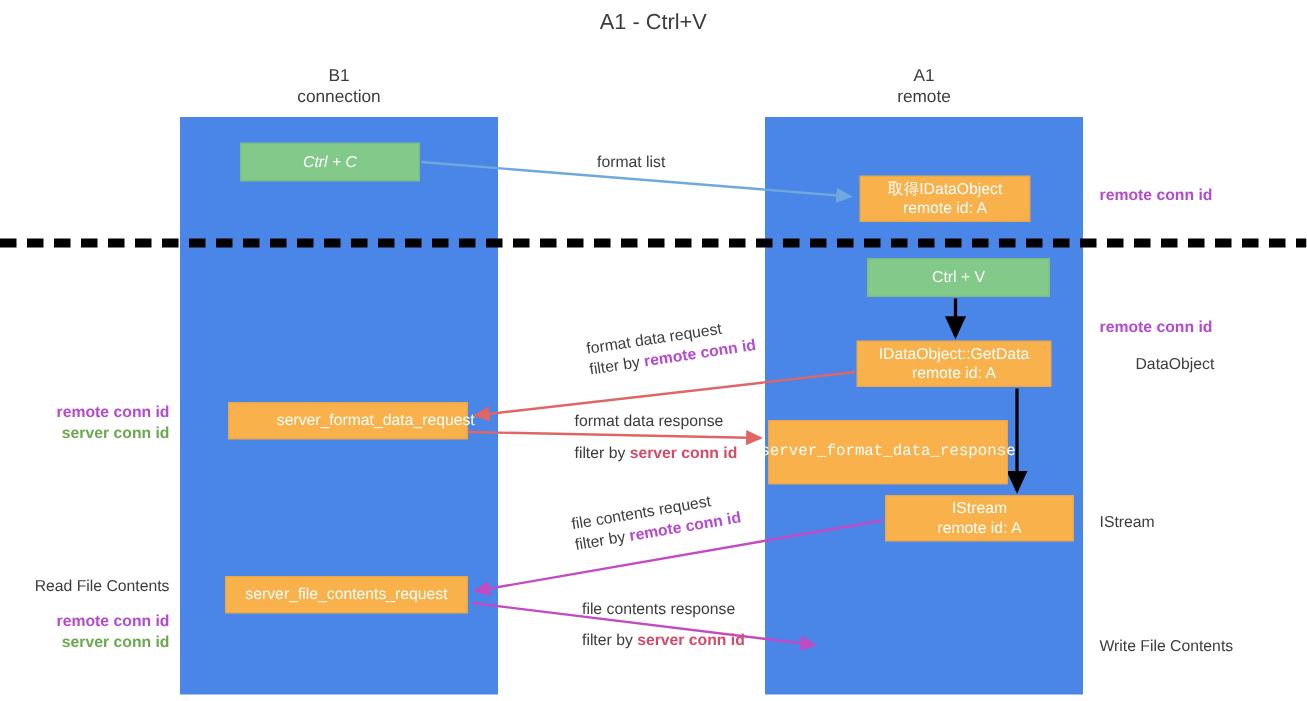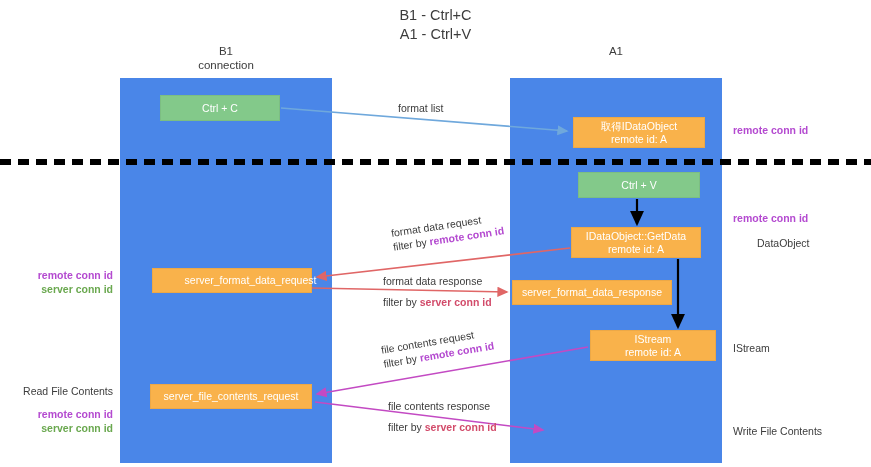--- a/index.html
+++ b/index.html
@@ -31,26 +31,26 @@
   .node{
     position:absolute;box-sizing:border-box;
     display:flex;flex-direction:column;align-items:center;justify-content:center;
     color:#ffffff;font-size:10.5px;line-height:13px;text-align:center;
     border:1px solid rgba(0,0,0,0.05);
   }
   .node.green{background:#83c98a;}
   .node.orange{background:#f9b24b;}
   .node .l2{font-size:10.5px;}
 
-  .n-ctrlc{left:160px;top:95px;width:120px;height:26px;}
-  .n-getido{left:573px;top:117px;width:132px;height:31px;}
+  .n-ctrlc{left:160px;top:95px;width:120px;height:26px;font-style:italic;}
+  .n-getido{left:573px;top:117px;width:114px;height:31px;}
   .n-ctrlv{left:578px;top:172px;width:122px;height:26px;}
   .n-getdata{left:571px;top:227px;width:130px;height:31px;}
   .n-sfdreq{left:152px;top:268px;width:160px;height:25px;padding-left:37px;}
-  .n-sfdresp{left:512px;top:280px;width:160px;height:25px;}
+  .n-sfdresp{left:512px;top:280px;width:160px;height:43px;font-family:Liberation Mono, monospace;}
   .n-istream{left:590px;top:330px;width:126px;height:31px;}
   .n-sfcreq{left:150px;top:384px;width:162px;height:25px;}
   .n-sfcresp{left:548px;top:417px;width:160px;height:25px;}
 
   .elabel{position:absolute;font-size:10.5px;line-height:14px;color:#3c3c3c;white-space:nowrap;}
   .elabel .remote{color:#b44ad0;font-weight:bold;}
   .elabel .server{color:#d24b6a;font-weight:bold;}
   .rot-up{transform:rotate(-8.5deg);transform-origin:left top;}
   .rot-up2{transform:rotate(-9.5deg);transform-origin:left top;}
 
@@ -60,30 +60,30 @@
   .side .plain{color:#3c3c3c;}
   .side.right{text-align:left;}
   .side.left{text-align:right;}
 </style>
 </head>
 <body>
 
 <div id="stage">
 
   <div class="title">
-    <div>B1 - Ctrl+C</div>
     <div>A1 - Ctrl+V</div>
   </div>
 
   <div class="colhead colhead-b1">
     <div>B1</div>
     <div>connection</div>
   </div>
   <div class="colhead colhead-a1">
     <div>A1</div>
+    <div>remote</div>
   </div>
 
   <div class="lane lane-b1"></div>
   <div class="lane lane-a1"></div>
 
   <svg id="wires" viewBox="0 0 871 467">
     <defs>
       <marker id="ah-blue" markerWidth="7" markerHeight="7" refX="6" refY="3.2" orient="auto">
         <path d="M0,0 L7,3.2 L0,6.4 z" fill="#6fa8dc"></path>
       </marker>

